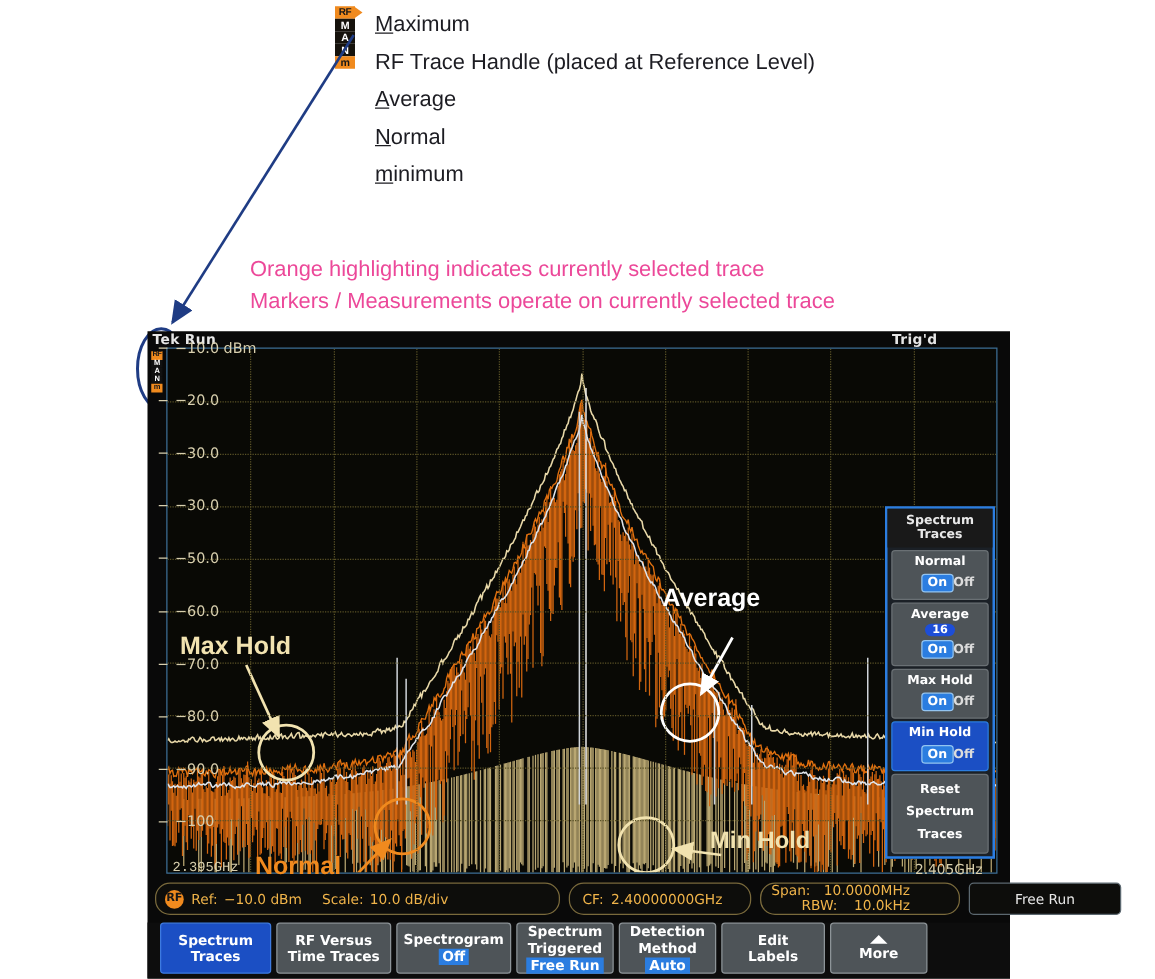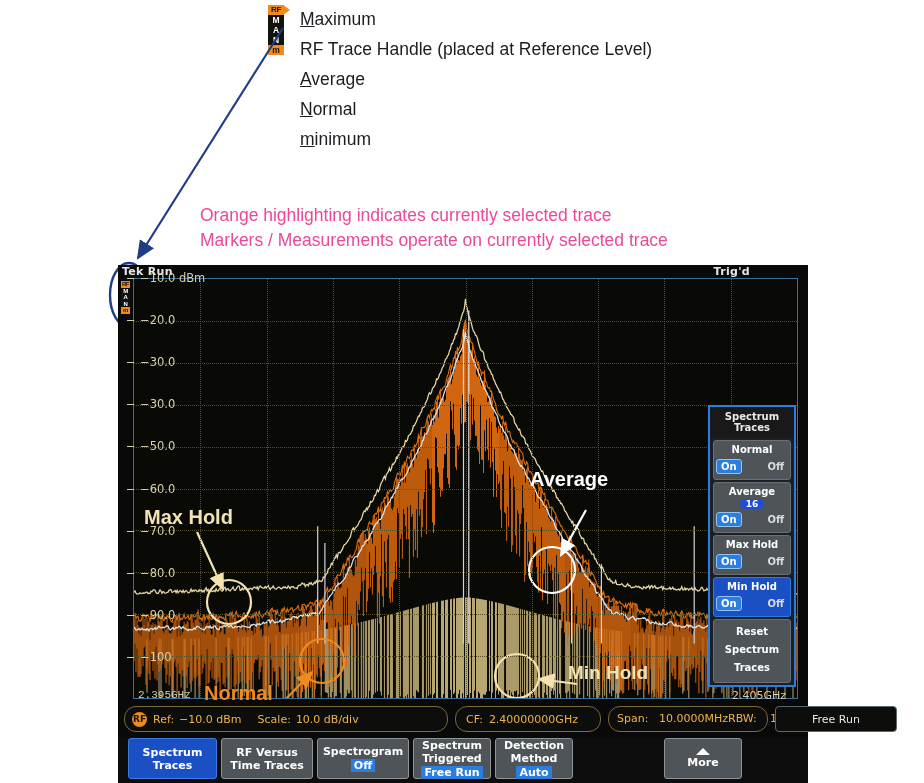--- a/index.html
+++ b/index.html
@@ -134,21 +134,21 @@
     border:1px solid #6a7074;
   }
   .menu-item.active{background:#1b4fc4;border-color:#2b7de0;}
   .menu-item .mlabel{
     text-align:center;color:#ffffff;font-size:10px;font-weight:bold;line-height:12px;
   }
   .menu-item .mcount{
     display:block;margin:1px auto 0;background:#1d4ed8;color:#fff;
     font-size:9px;font-weight:bold;border-radius:7px;padding:0px 6px;width:fit-content;
   }
-  .onoff{display:flex;align-items:center;margin-top:3px;padding:0 2px;}
+  .onoff{display:flex;align-items:center;margin-top:3px;padding:0 23px;}
   .onoff .on{
     background:#2b7de0;color:#ffffff;font-size:10px;font-weight:bold;
     border:1px solid #93c4f0;border-radius:3px;padding:1px 4px;
   }
   .onoff .off{color:#dcdcdc;font-size:10px;font-weight:bold;margin-left:auto;padding-right:4px;}
   .menu-item.reset .mlabel{line-height:12px;padding:3px 0;}
 
   
   #statusbar{
     position:absolute; left:6px; top:441px; width:678px; height:28px;
@@ -161,21 +161,21 @@
   }
   .badge.two{height:26px;}
   .rfdot{
     width:15px;height:15px;border-radius:50%;background:#f08a1e;color:#171717;
     font-size:9px;font-weight:bold;display:flex;align-items:center;justify-content:center;
     margin:0 6px 0 7px;flex:none;
   }
   .badge .k{color:#f0b44a;}
   .badge .sep{display:inline-block;width:16px;}
   .badge.free{border-color:#5c6870;color:#e8e8e8;justify-content:center;}
-  .stacked{display:flex;flex-direction:row;justify-content:center;line-height:12px;padding-left:8px;}
+  .stacked{display:flex;flex-direction:column;justify-content:center;line-height:12px;padding-left:8px;align-items:flex-end;}
   .stacked .line{display:flex;}
   .stacked .line .kk{width:42px;}
 
   
   #toolbar{
     position:absolute; left:0px; top:473px; width:690px; height:45px;
     background:#0d0d0d;
   }
   .tbtn{
     position:absolute;top:0;height:41px;background:#4e5458;border:1px solid #8d9498;
@@ -1362,20 +1362,24 @@
         <div class="tbtn" style="left: 295px; width: 78px;">
           <div>Spectrum</div>
           <div>Triggered</div>
           <div class="sub">Free Run</div>
         </div>
         <div class="tbtn" style="left: 377px; width: 78px;">
           <div>Detection</div>
           <div>Method</div>
           <div class="sub">Auto</div>
         </div>
+        <div class="tbtn" style="left: 459px; width: 83px;">
+          <div>Edit</div>
+          <div>Labels</div>
+        </div>
         <div class="tbtn" style="left: 546px; width: 78px;">
           <div class="caretup"></div>
           <div>More</div>
         </div>
       </div>
 
  </div>
 </div>
 
 </body></html>

